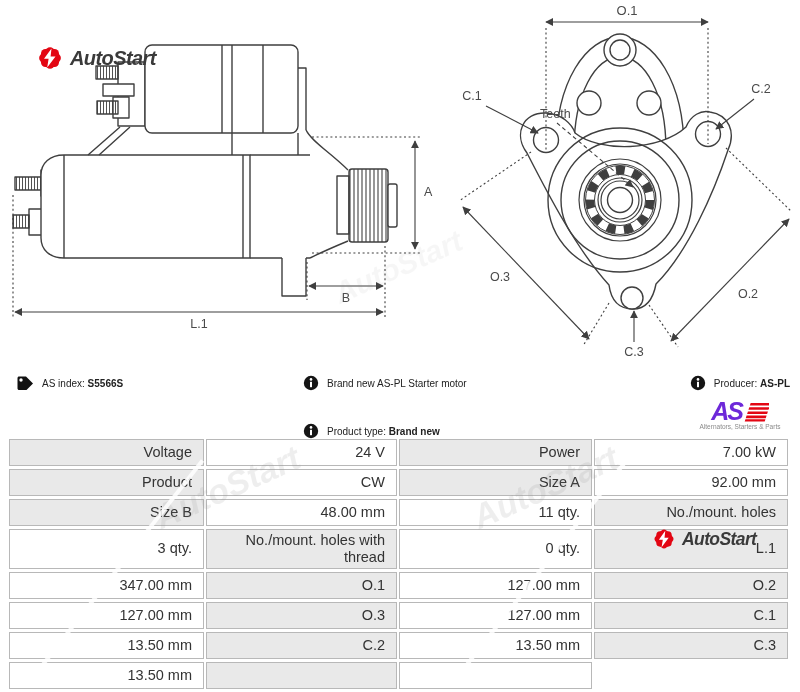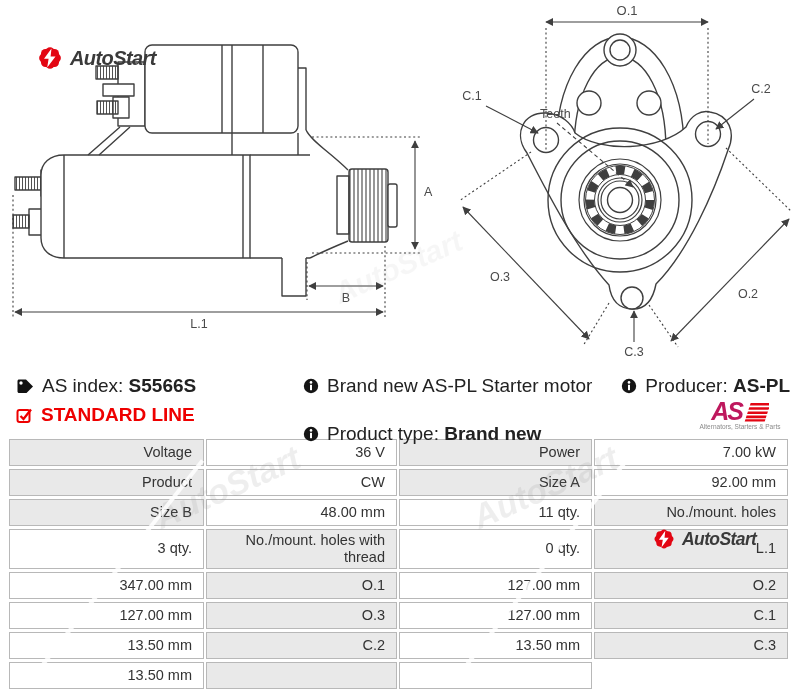--- a/index.html
+++ b/index.html
@@ -10,25 +10,25 @@
   
   .logo{position:absolute;display:flex;align-items:center;gap:6px;z-index:6;}
   .logo-top{left:36px;top:44px;}
   .logo-table{left:652px;top:527px;}
   .logo-word{font-weight:700;font-style:italic;letter-spacing:-0.6px;color:#3a3a3a;}
   .logo-top .logo-word{font-size:20px;}
   .logo-table .logo-word{font-size:17.5px;}
 
   .aspl-logo{position:absolute;right:10px;top:398px;width:100px;text-align:center;z-index:6;}
   .aspl-mark{display:flex;align-items:flex-end;justify-content:center;gap:1px;height:24px;}
-  .aspl-as{font-size:25px;font-weight:700;font-style:italic;color:#be185d;letter-spacing:-2px;line-height:22px;}
+  .aspl-as{font-size:25px;font-weight:700;font-style:italic;color:#6d28d9;letter-spacing:-2px;line-height:22px;}
   .aspl-tagline{font-size:6.5px;color:#8a8a8a;margin-top:1px;white-space:nowrap;}
 
   
-  .info-line{position:absolute;display:flex;align-items:center;gap:8px;font-size:19px;z-index:5;}
+  .info-line{position:absolute;display:flex;align-items:center;gap:8px;font-size:10px;z-index:5;}
   .info-line b{font-weight:700;}
   .red{color:#ee0000;font-weight:700;}
 
   
   .spec-table{position:absolute;left:9px;top:439px;display:grid;
     grid-template-columns:195px 191px 193px 194px;
     grid-template-rows:27px 27px 27px 40px 27px 27px 27px 27px;
     gap:3px 2px;z-index:3;}
   .cell{border:1px solid #b8b8b8;display:flex;align-items:center;justify-content:flex-end;
     padding-right:11px;font-size:14.5px;color:#333;text-align:right;line-height:1.2;}
@@ -196,27 +196,20 @@
   </div>
 
   <div class="info-line" style="left:16px;top:375px;">
     <svg width="18" height="17" viewBox="0 0 18 17">
       <path d="M10,1.5 L17,8.5 L10.5,15 H3 C2.2,15 1.5,14.3 1.5,13.5 V3 C1.5,2.2 2.2,1.5 3,1.5 Z" fill="#111"></path>
       <circle cx="5" cy="5" r="1.7" fill="#fff"></circle>
     </svg>
     <span><span>AS index:</span> <b>S5566S</b></span>
   </div>
 
-  <div class="info-line" style="left:16px;top:404px;">
-    <svg width="17" height="17" viewBox="0 0 17 17">
-      <rect x="1.5" y="3" width="12" height="12" rx="2" fill="none" stroke="#ee0000" stroke-width="2"></rect>
-      <path d="M4.5,9 L7.5,12 L15,2.5" fill="none" stroke="#ee0000" stroke-width="2.3"></path>
-    </svg>
-    <span class="red">STANDARD LINE</span>
-  </div>
 
   <div class="info-line" style="left:303px;top:375px;justify-content:space-between;">
     <svg width="16" height="16" viewBox="0 0 16 16">
       <circle cx="8" cy="8" r="7.2" fill="#151515"></circle>
       <rect x="7" y="6.8" width="2" height="5.4" fill="#fff"></rect>
       <circle cx="8" cy="4.4" r="1.3" fill="#fff"></circle>
     </svg>
     <span>Brand new AS-PL Starter motor</span>
   </div>
 
@@ -249,21 +242,21 @@
           <rect x="2" y="13.6" width="20" height="2.6"></rect>
           <rect x="2" y="17.2" width="20" height="2.2"></rect>
         </g>
       </svg>
     </div>
     <div class="aspl-tagline">Alternators, Starters &amp; Parts</div>
   </div>
 
   <div class="spec-table">
     <div class="cell lbl">Voltage</div>
-    <div class="cell val">36 V</div>
+    <div class="cell val">24 V</div>
     <div class="cell lbl">Power</div>
     <div class="cell val">7.00 kW</div>
 
     <div class="cell lbl">Product</div>
     <div class="cell val">CW</div>
     <div class="cell lbl">Size A</div>
     <div class="cell val">92.00 mm</div>
 
     <div class="cell lbl">Size B</div>
     <div class="cell val">48.00 mm</div>

